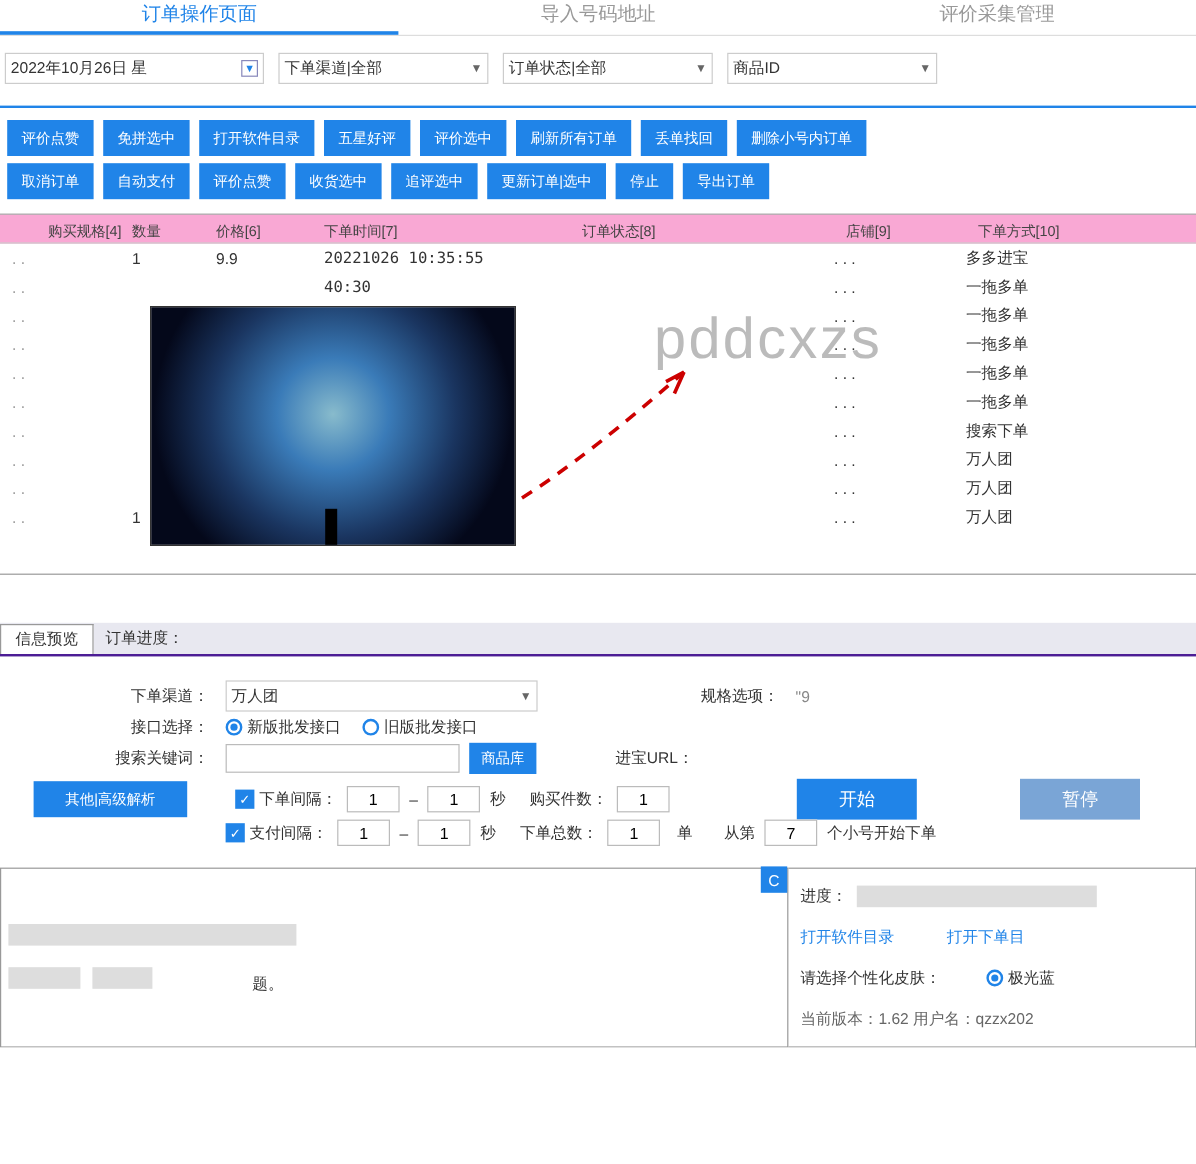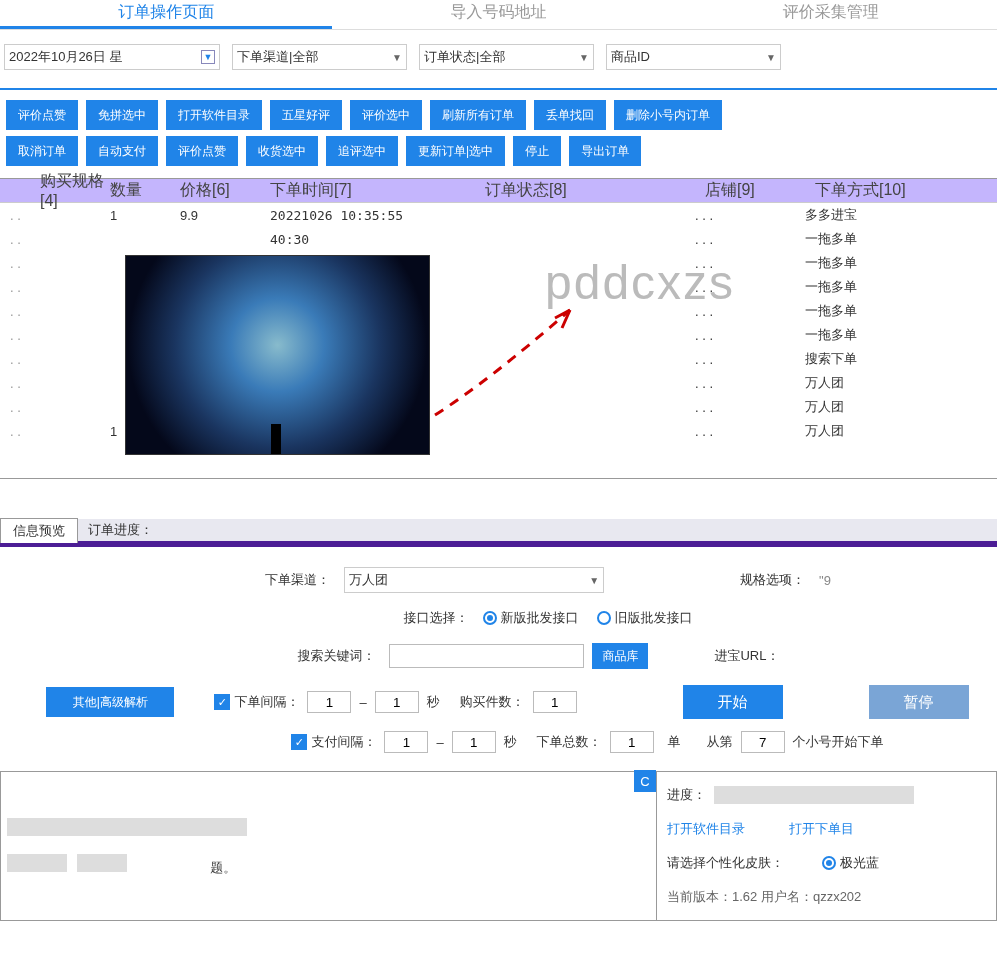--- a/index.html
+++ b/index.html
@@ -9,45 +9,45 @@
 .tabs-top .tab.active { color: #2084E8; border-bottom: 3px solid #2084E8; }
 .filters { display: flex; gap: 12px; padding: 14px 4px 18px 4px; border-bottom: 2px solid #2084E8; }
 .select-box { border: 1px solid #ccc; background: #fff; height: 26px; display: flex; align-items: center; padding: 0 4px; min-width: 160px; position: relative; }
 .select-box .caret { position: absolute; right: 4px; color: #666; font-size: 10px; }
 .date-box { border: 1px solid #ccc; height: 26px; display: flex; align-items: center; padding: 0 4px; width: 216px; position: relative; }
 .date-box .caret { position: absolute; right: 4px; width: 14px; height: 14px; border: 1px solid #88b; display: flex; align-items: center; justify-content: center; color: #2084E8; font-size: 9px; }
 .btn-rows { padding: 10px 6px 6px 6px; border-bottom: 1px solid #999; }
 .btn-row { display: flex; gap: 8px; margin-bottom: 6px; }
 .btn-blue { background: #2084E8; color: #fff; border: none; height: 30px; padding: 0 12px; font-size: 12px; cursor: pointer; white-space: nowrap; }
 .table-wrap { border-bottom: 1px solid #999; min-height: 300px; }
-.thead { display: flex; background: #c4b5fd; height: 24px; align-items: center; font-size: 16px; color: #444; border-bottom: 1px solid #ccc; }
+.thead { display: flex; background: #f9a8d4; height: 24px; align-items: flex-end; font-size: 12px; color: #444; border-bottom: 1px solid #ccc; }
 .col-spec { width: 110px; padding-left: 40px; }
 .col-qty { width: 70px; }
 .col-price { width: 90px; }
 .col-time { width: 195px; }
 .col-status { width: 230px; padding-left: 20px; }
 .col-shop { width: 110px; padding-left: 10px; }
 .col-method { width: 140px; padding-left: 10px; }
 .tbody .row { display: flex; height: 24px; align-items: center; font-size: 13px; }
 .tbody .row .cell-dots { width: 40px; color: #999; padding-left: 10px; }
 .tbody .row .cell-spec { width: 70px; }
 .tbody .row .cell-qty { width: 70px; }
 .tbody .row .cell-price { width: 90px; }
 .tbody .row .cell-time { width: 195px; font-family: monospace; }
 .tbody .row .cell-status { width: 230px; }
 .tbody .row .cell-shop { width: 110px; }
 .tbody .row .cell-method { width: 140px; }
 .overlay-img { position: absolute; left: 125px; top: 255px; width: 305px; height: 200px; background: radial-gradient(circle at 50% 45%, #8bc 0%, #3a7bb8 25%, #1a3560 55%, #04081a 80%); border: 1px solid #333; }
 .overlay-img .person { position: absolute; bottom: 0; left: 48%; width: 10px; height: 30px; background: #000; }
 .watermark { position: absolute; left: 545px; top: 255px; font-size: 48px; color: #bbb; font-family: Arial; letter-spacing: 2px; pointer-events: none; }
 .arrow-annot { position: absolute; left: 430px; top: 300px; width: 160px; height: 120px; pointer-events: none; }
-.info-tabs { display: flex; align-items: center; border-bottom: 6px solid #4c1d95; background: #e8e8f0; height: 28px; margin-top: 40px; }
+.info-tabs { display: flex; align-items: center; border-bottom: 2px solid #4c1d95; background: #e8e8f0; height: 28px; margin-top: 40px; }
 .info-tab { background: #fff; border: 1px solid #999; border-bottom: none; padding: 3px 12px; font-size: 13px; }
 .info-label { margin-left: 10px; }
-.form-area { padding: 20px 10px 10px 10px; display: flex; flex-direction: column; gap: 16px; align-items: center; }
+.form-area { padding: 20px 10px 10px 10px; display: flex; flex-direction: column; gap: 4px; }
 .form-row { display: flex; align-items: center; gap: 8px; }
 .form-label { width: 170px; text-align: right; padding-right: 6px; }
 .form-label-narrow { text-align: right; padding-right: 6px; }
 .text-input { border: 1px solid #bbb; height: 24px; padding: 0 4px; }
 .btn-small-blue { background: #2084E8; color: #fff; border: none; height: 26px; padding: 0 10px; font-size: 12px; cursor: pointer; }
 .radio-lbl, .check-lbl { display: inline-flex; align-items: center; gap: 4px; cursor: pointer; }
 .radio-circle { width: 14px; height: 14px; border: 2px solid #2084E8; border-radius: 50%; display: inline-flex; align-items: center; justify-content: center; }
 .radio-circle.checked::after { content: ""; width: 6px; height: 6px; background: #2084E8; border-radius: 50%; }
 .checkbox-sq { width: 16px; height: 16px; background: #2084E8; color: #fff; display: inline-flex; align-items: center; justify-content: center; font-size: 11px; }
 .checkbox-empty { width: 16px; height: 16px; border: 2px solid #2084E8; display: inline-block; border-radius: 3px; }

